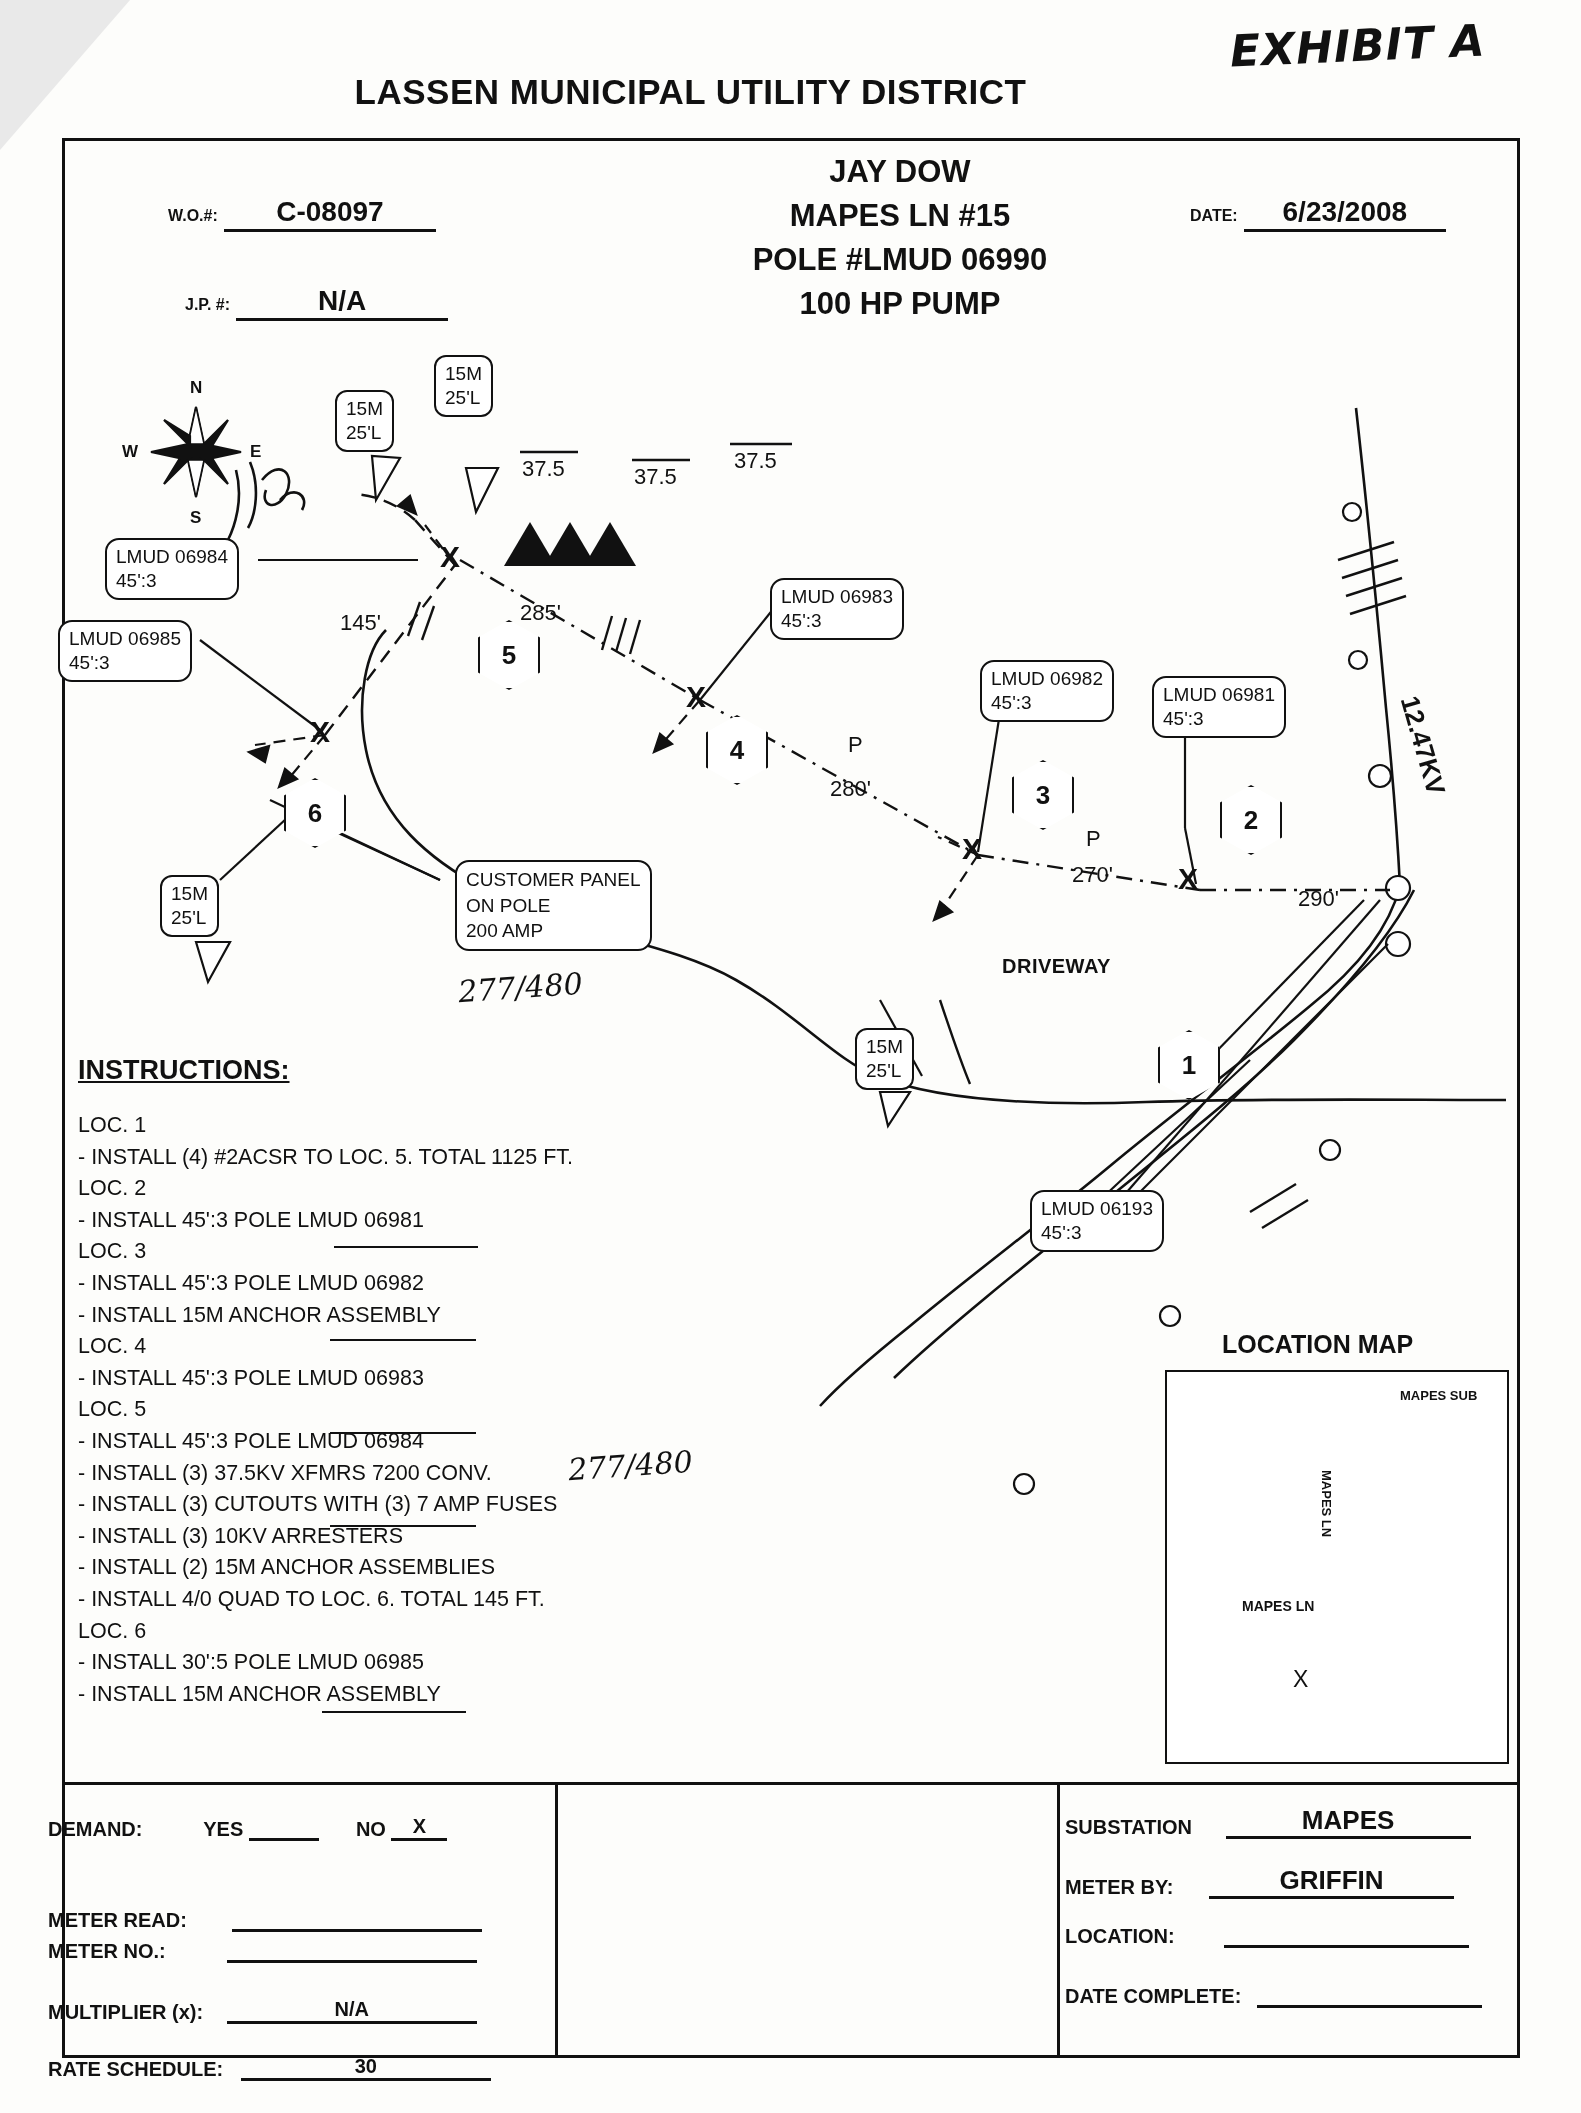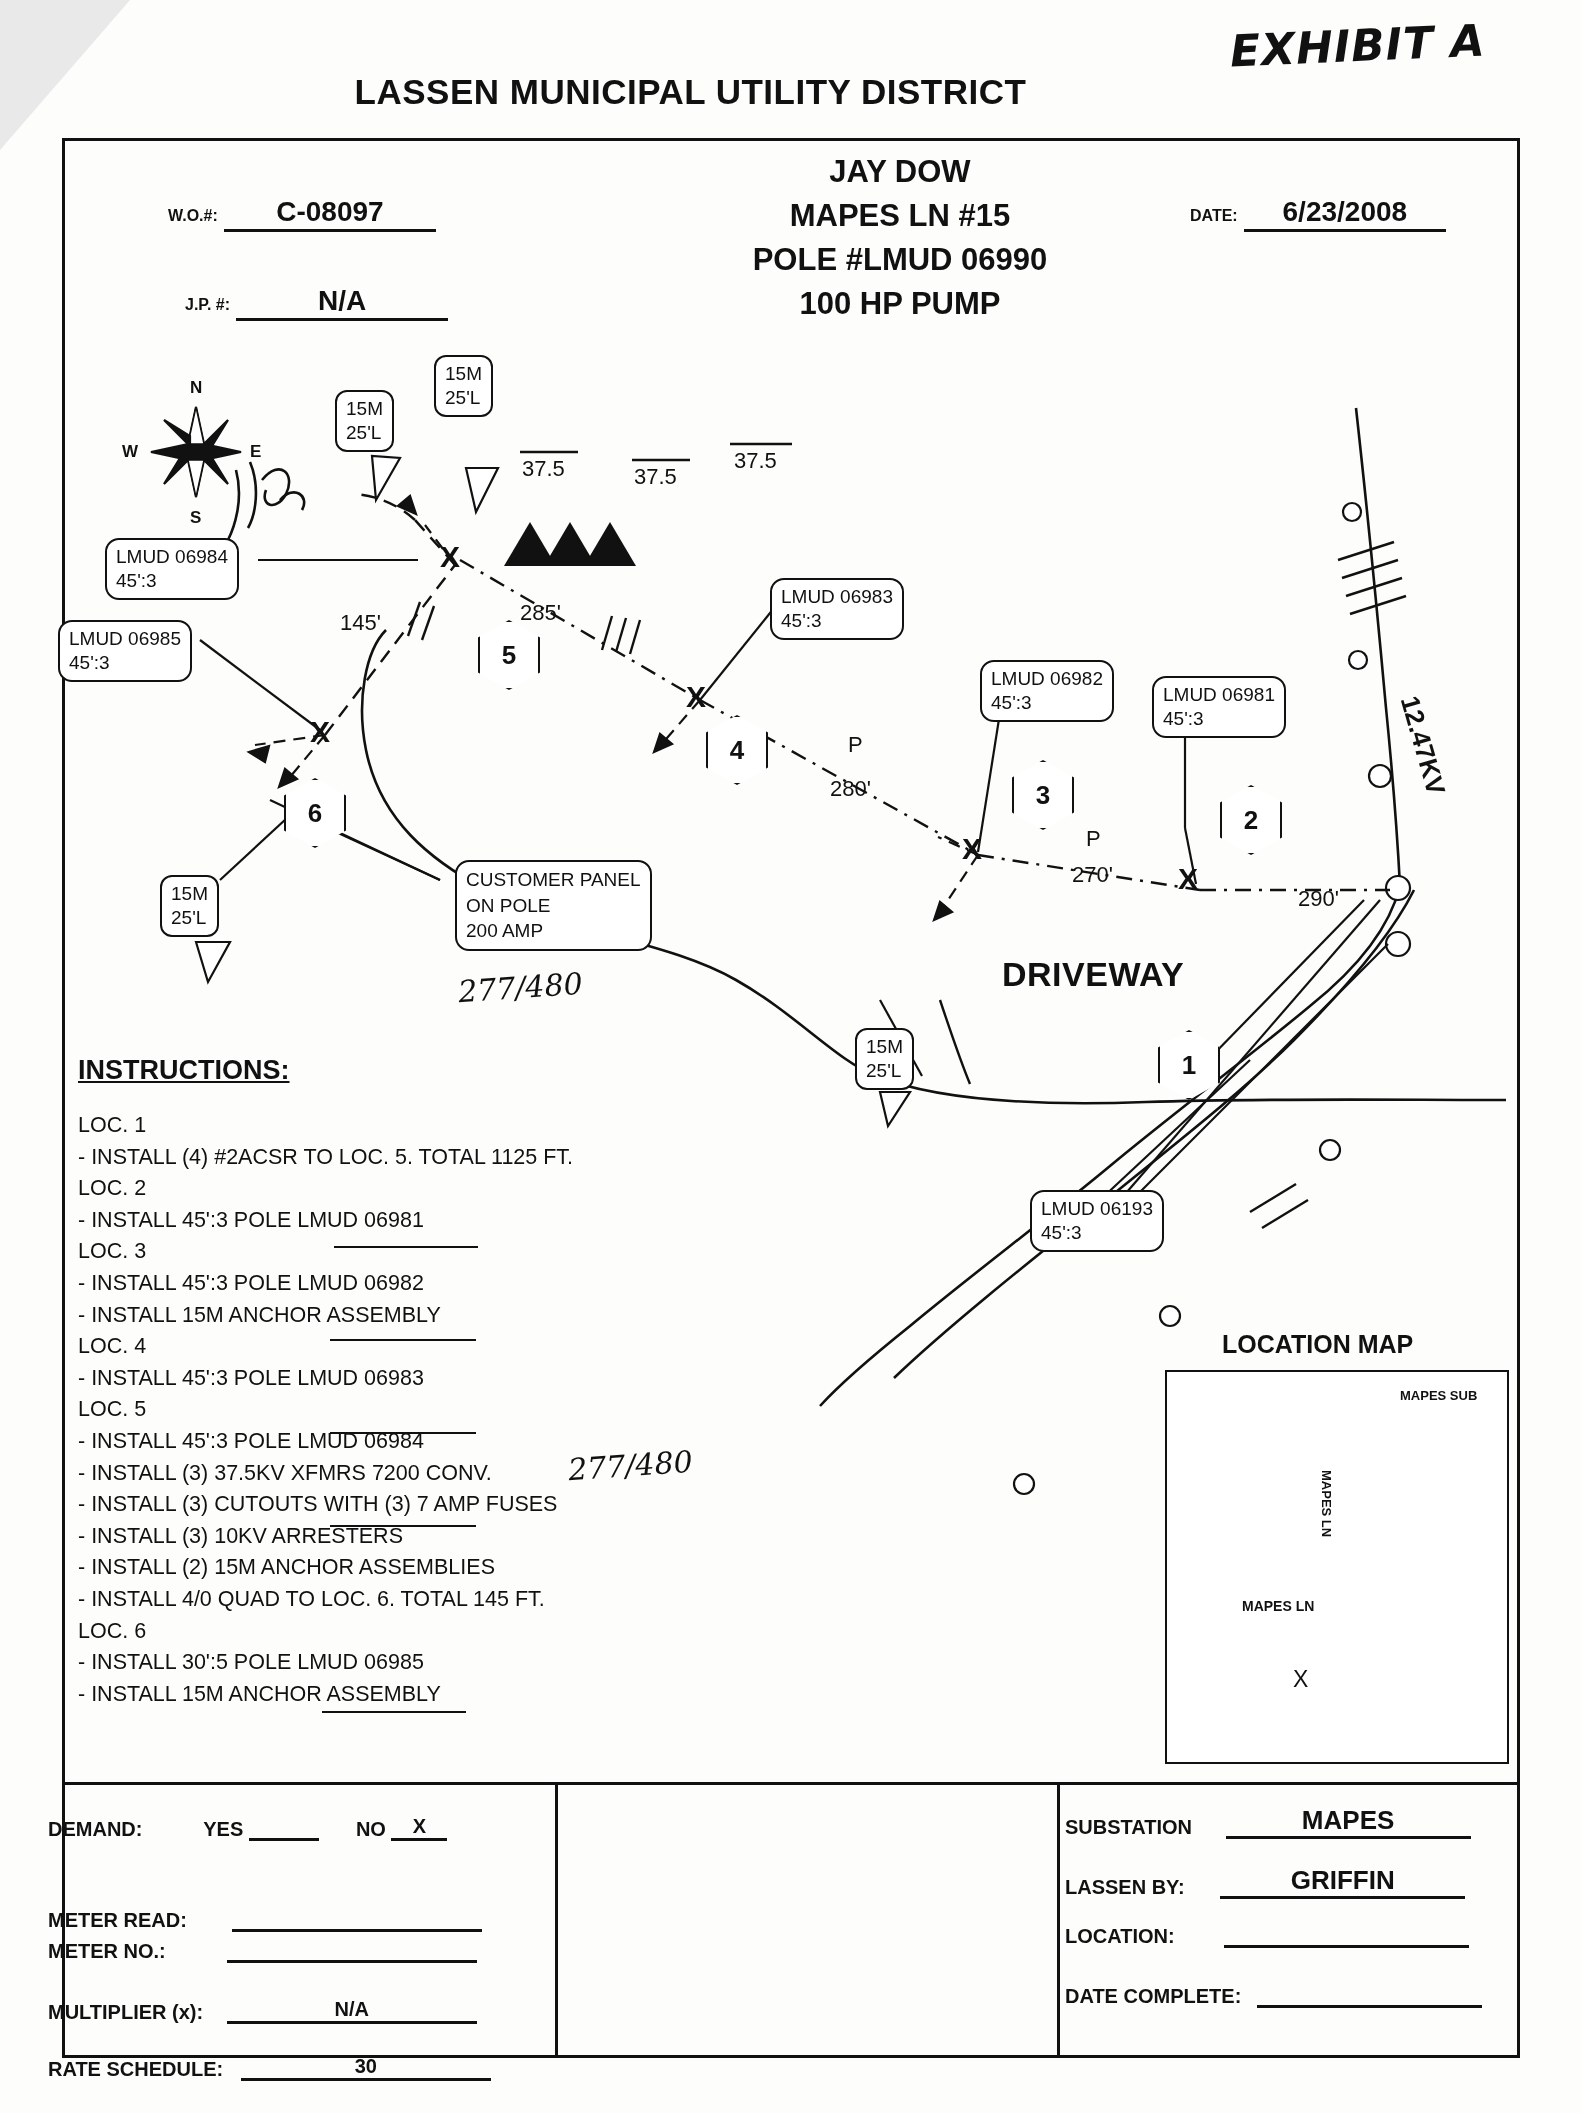--- a/index.html
+++ b/index.html
@@ -193,21 +193,21 @@
     font-weight: bold;
   }
   .uline {
     display: inline-block;
     border-bottom: 3px solid #111;
     text-align: center;
     vertical-align: bottom;
   }
   .driveway {
     position: absolute;
-    font-size: 34px;
+    font-size: 20px;
     font-weight: bold;
     letter-spacing: .5px;
   }
   .kv {
     position: absolute;
     font-size: 26px;
     font-weight: bold;
     transform: rotate(74deg);
   }
   .compass-lbl {
@@ -545,21 +545,21 @@
   <div class="row" style="left:48px; top:2055px;">
     <span>RATE SCHEDULE:</span>
     <span class="uline" style="width:250px; margin-left:12px;">30</span>
   </div>
 
   <div class="row" style="left:1065px; top:1805px;">
     <span>SUBSTATION</span>
     <span class="uline" style="width:245px; margin-left:28px; font-size:26px;">MAPES</span>
   </div>
   <div class="row" style="left:1065px; top:1865px;">
-    <span>LASSEN BY:</span>
+    <span>METER BY:</span>
     <span class="uline" style="width:245px; margin-left:30px; font-size:26px;">GRIFFIN</span>
   </div>
   <div class="row" style="left:1065px; top:1925px;">
     <span>LOCATION:</span>
     <span class="uline" style="width:245px; margin-left:44px;"></span>
   </div>
   <div class="row" style="left:1065px; top:1985px;text-align:center;">
     <span>DATE COMPLETE:</span>
     <span class="uline" style="width:225px; margin-left:10px;"></span>
   </div>

